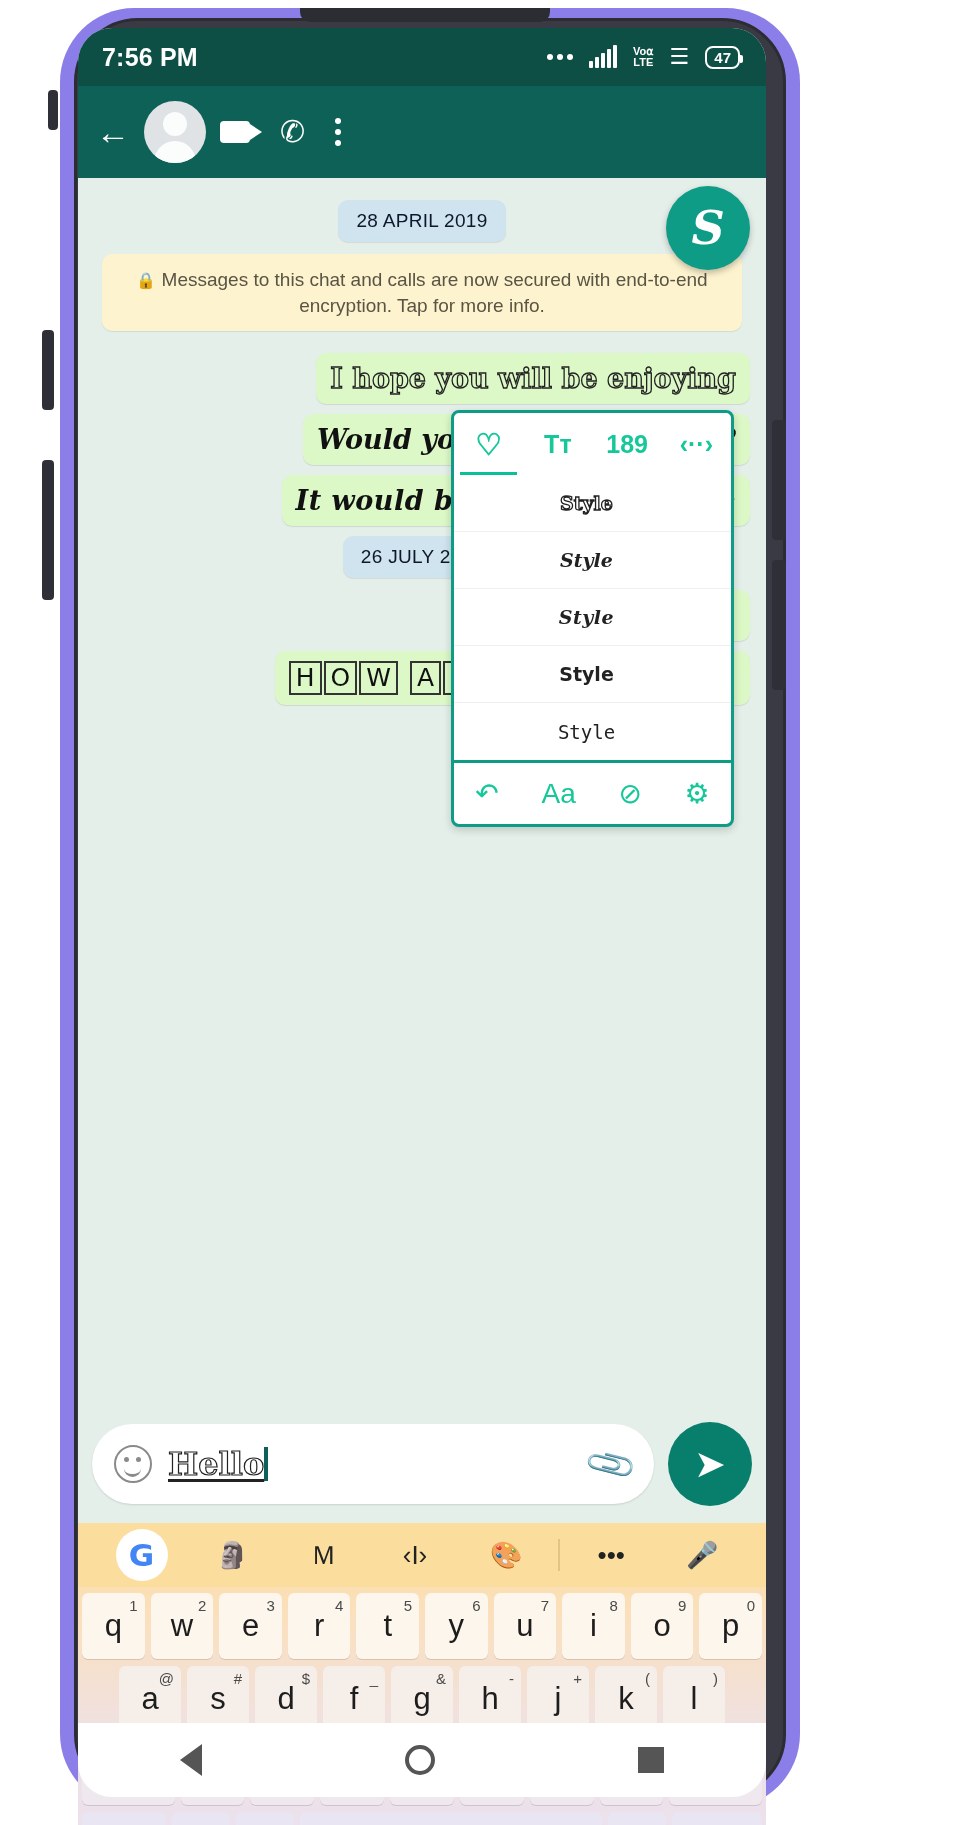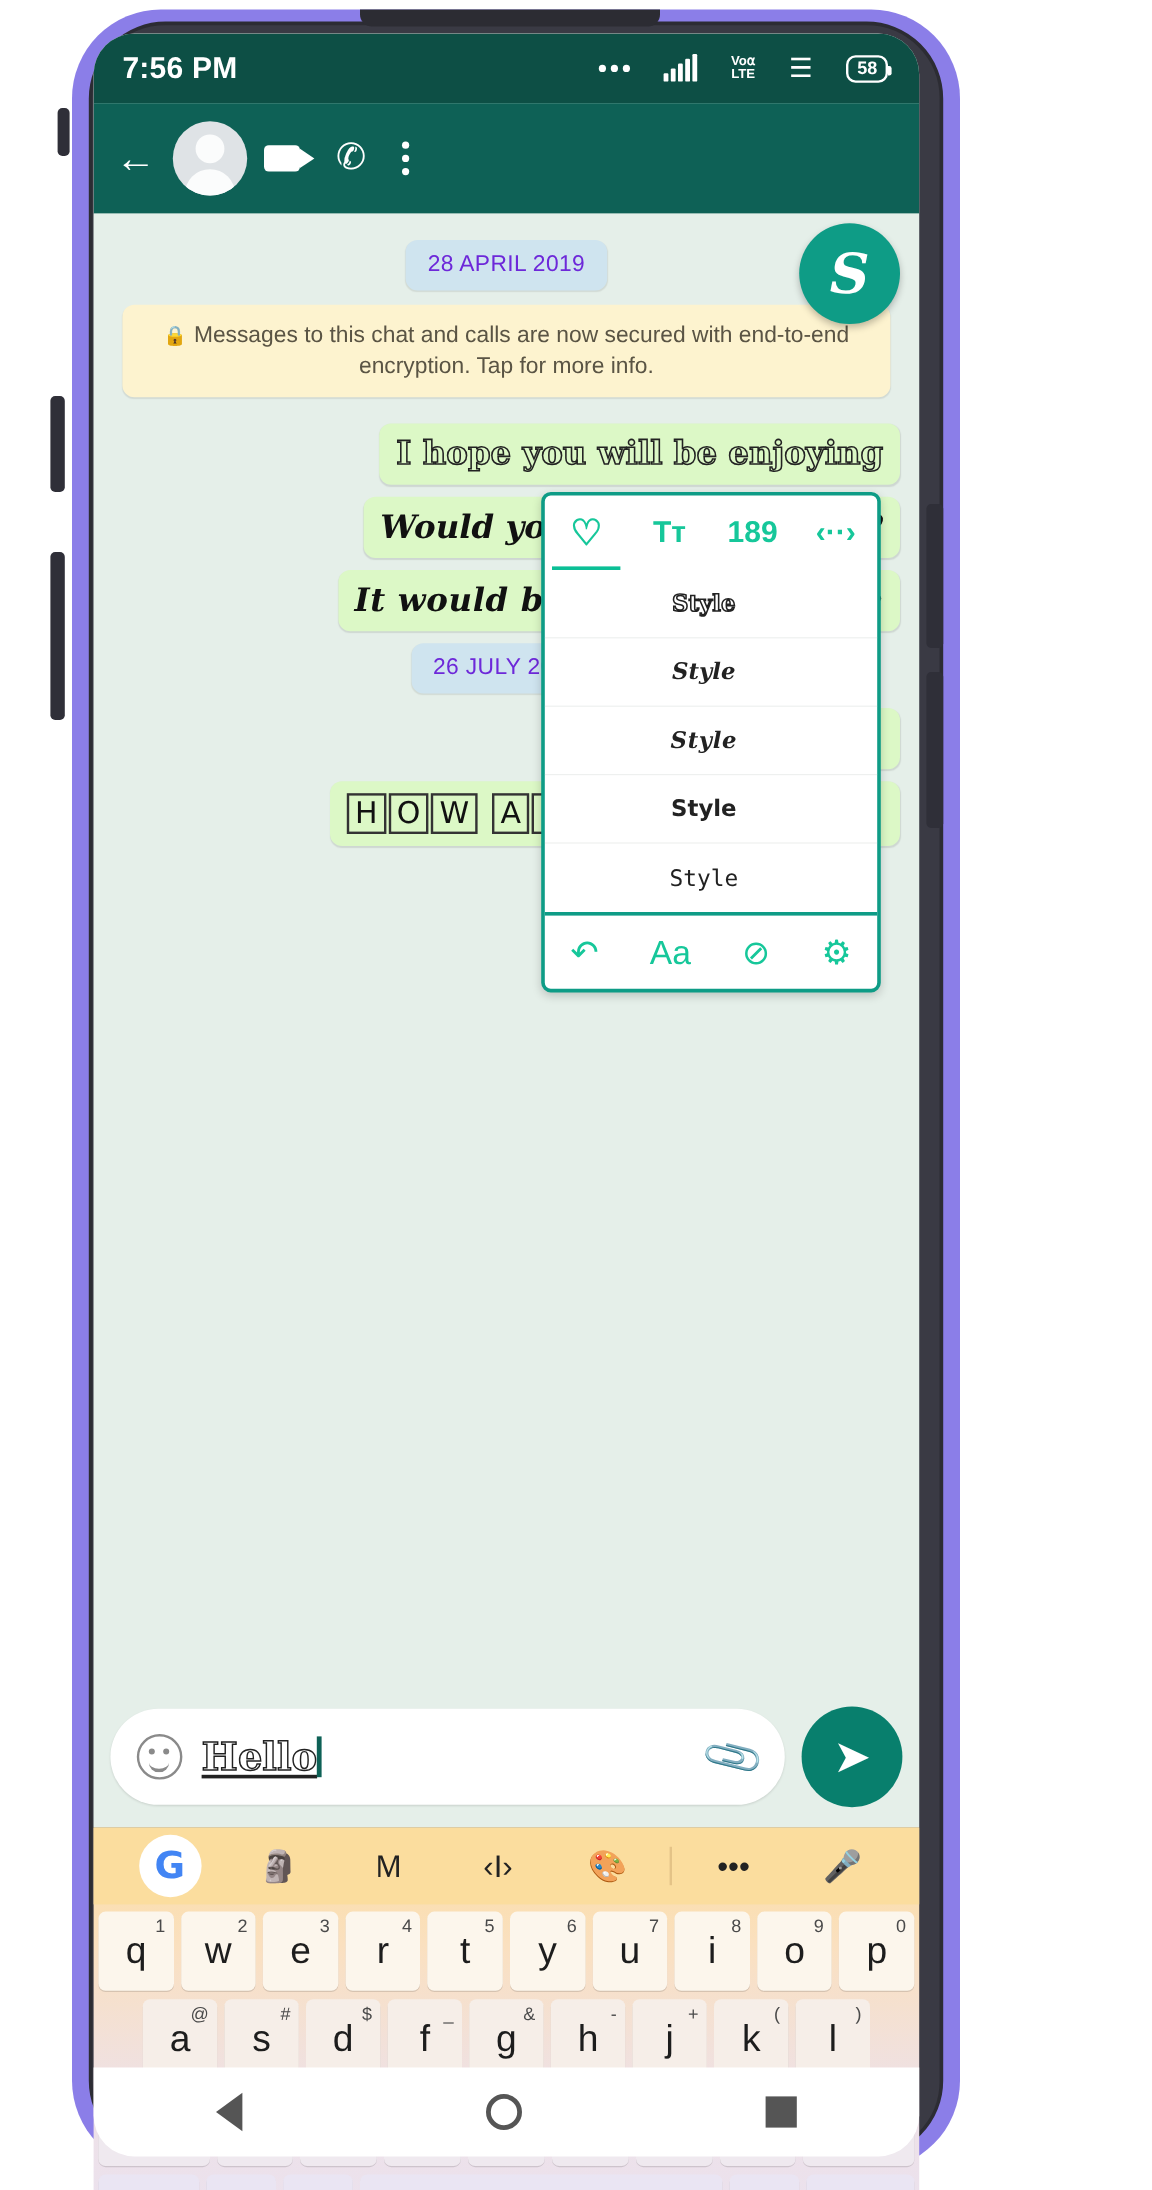--- a/index.html
+++ b/index.html
@@ -55,21 +55,21 @@
     border-radius: 34px 34px 0 0;
   }
 
   
   .statusbar {
     height: 58px; background: #0d4f45; color: #fff;
     display: flex; align-items: center; justify-content: space-between;
     padding: 0 26px 0 24px;
   }
   .status-time { font-size: 25px; font-weight: 700; letter-spacing: .2px; }
-  .status-right { display: flex; align-items: center; gap: 28px; }
+  .status-right { display: flex; align-items: center; gap: 16px; }
   .dots3 { display: flex; gap: 4px; align-items: flex-end; }
   .dots3 i { width: 6px; height: 6px; background: #fff; border-radius: 50%; display: block; }
   .sig { display: flex; align-items: flex-end; gap: 2px; height: 22px; }
   .sig i { width: 4px; background: #fff; display: block; border-radius: 1px; }
   .sig i:nth-child(1){height:7px}.sig i:nth-child(2){height:11px}
   .sig i:nth-child(3){height:15px}.sig i:nth-child(4){height:19px}.sig i:nth-child(5){height:23px}
   .volte { font-size: 11px; font-weight: 700; line-height: 11px; text-align: center; }
   .wifi { font-size: 22px; line-height: 22px; }
   .batt {
     border: 2px solid #fff; border-radius: 8px; padding: 1px 7px;
@@ -110,21 +110,21 @@
   .ic-menu { display:flex; flex-direction:column; gap:5px; }
   .ic-menu i { width:6px; height:6px; background:#fff; border-radius:50%; display:block; }
 
   
   .chat-body {
     position: relative; height: calc(1495px - 58px - 92px - 118px);
     background: #e5efe9; padding: 16px 16px 0; overflow: hidden;
   }
   .date-chip {
     margin: 6px auto 12px; width: fit-content;
-    background: #cfe4ef; color: #6d28d9; font-size: 19px; font-weight: 500;
+    background: #cfe4ef; color: #0f172a; font-size: 19px; font-weight: 500;
     padding: 10px 18px; border-radius: 10px; letter-spacing: .3px;
     box-shadow: 0 1px 1px rgba(0,0,0,.09);
   }
   .enc-note {
     background: #fdf3cf; color: #5a5444; font-size: 19px; line-height: 1.35;
     padding: 13px 18px; border-radius: 10px; text-align: center;
     box-shadow: 0 1px 1px rgba(0,0,0,.09);
     margin: 0 8px 22px;
   }
   .enc-note .lock { font-size: 16px; }
@@ -315,21 +315,21 @@
           </span>
         <span class="sig">
             <i></i>
             <i></i>
             <i></i>
             <i></i>
             <i></i>
           </span>
         <span class="volte">Vo⍺<br>LTE</span>
         <span class="wifi">☰</span>
-        <span class="batt">58</span>
+        <span class="batt">47</span>
       </div>
     </div>
 
     <div class="chat-header">
       <span class="hdr-back">←</span>
       <span class="avatar"></span>
       <span class="hdr-actions">
         <span class="ic-video"></span>
         <span class="ic-phone">✆</span>
         <span class="ic-menu">

